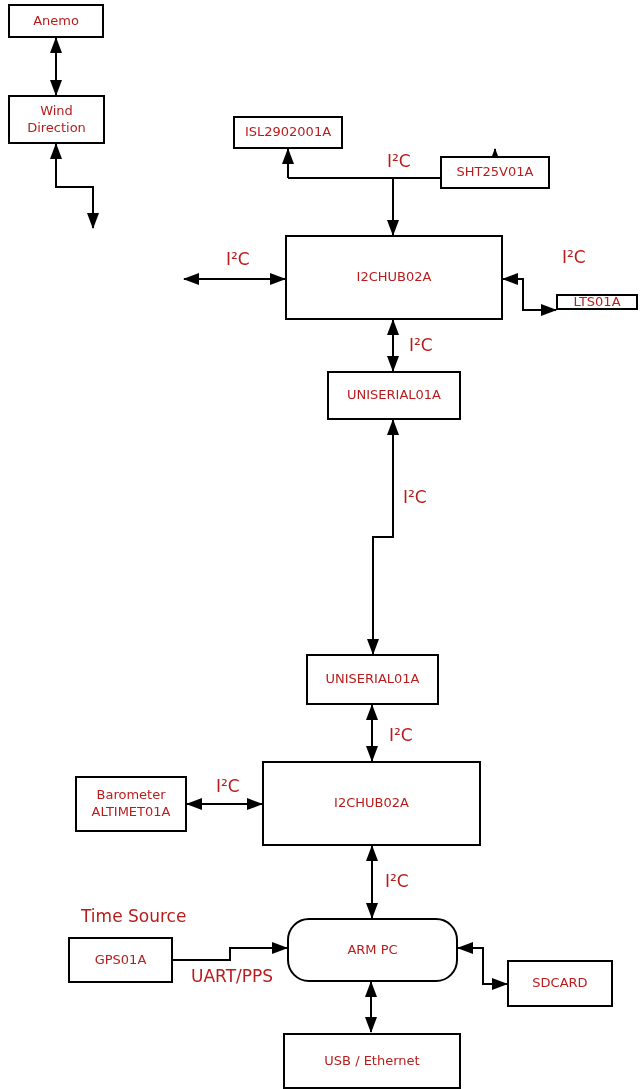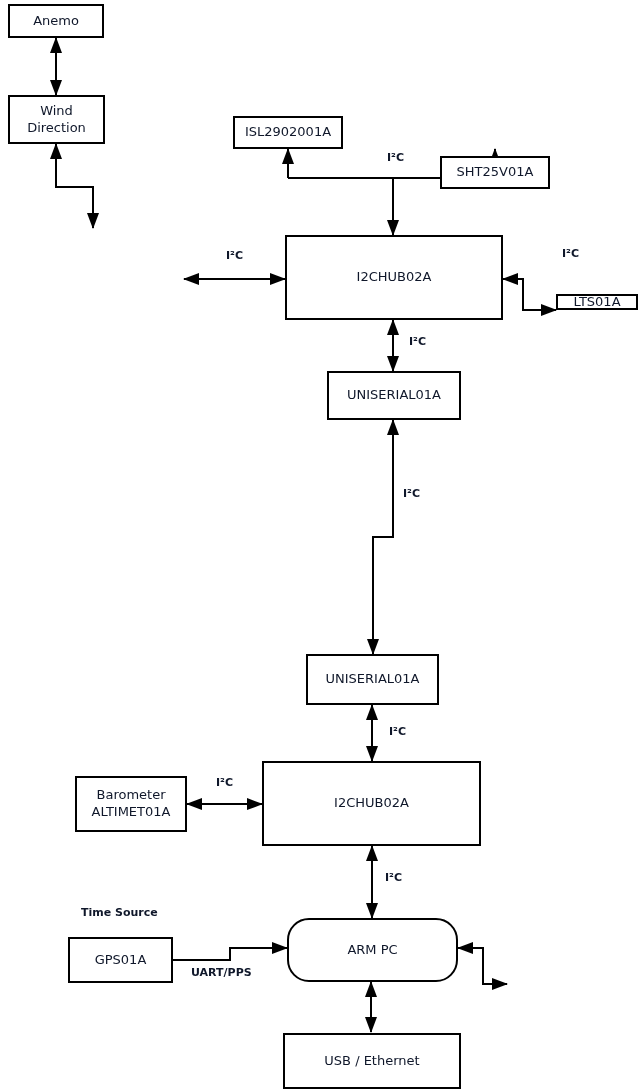--- a/index.html
+++ b/index.html
@@ -2,21 +2,21 @@
 <html><head>
 <meta charset="utf-8">
 <style>
   html, body { margin: 0; padding: 0; background: #ffffff; }
   #stage {
     position: relative;
     width: 640px;
     height: 1089px;
     background: #ffffff;
     font-family: "DejaVu Sans", "Liberation Sans", sans-serif;
-    color: #0f172a;
+    color: #b91c1c;
     overflow: hidden;
   }
   #wires {
     position: absolute;
     left: 0; top: 0;
     width: 640px; height: 1089px;
   }
   .node {
     position: absolute;
     box-sizing: border-box;
@@ -25,23 +25,22 @@
     display: flex;
     align-items: center;
     justify-content: center;
     text-align: center;
     font-size: 13px;
     line-height: 1.3;
     white-space: pre-line;
   }
   .lbl {
     position: absolute;
-    font-size: 11px;
+    font-size: 17px;
     white-space: nowrap;
-    font-weight: bold;
   }
 </style>
 </head>
 <body>
 
 <div id="stage">
 
   <svg id="wires" viewBox="0 0 640 1089" xmlns="http://www.w3.org/2000/svg">
     <defs>
       <marker id="arrow" markerUnits="userSpaceOnUse" markerWidth="16" markerHeight="12" refX="15" refY="6" orient="auto-start-reverse">
@@ -75,20 +74,21 @@
   <div class="node" style="left:440px; top:116px;  width:110px; height:33px;margin-top:40px;">SHT25V01A</div>
   <div class="node" style="left:285px; top:235px;  width:218px; height:85px;">I2CHUB02A</div>
   <div class="node" style="left:556px; top:294px;  width:82px;  height:16px;">LTS01A</div>
   <div class="node" style="left:327px; top:371px;  width:134px; height:49px;">UNISERIAL01A</div>
   <div class="node" style="left:306px; top:654px;  width:133px; height:51px;">UNISERIAL01A</div>
   <div class="node" style="left:262px; top:761px;  width:219px; height:85px;">I2CHUB02A</div>
   <div class="node" style="left:75px;  top:776px;  width:112px; height:56px;">Barometer
 ALTIMET01A</div>
   <div class="node" style="left:68px;  top:937px;  width:105px; height:46px;">GPS01A</div>
   <div class="node" style="left:287px; top:918px;  width:171px; height:64px;border-radius:22px;">ARM PC</div>
+  <div class="node" style="left:507px; top:960px;  width:106px; height:47px;">SDCARD</div>
   <div class="node" style="left:283px; top:1033px; width:178px; height:56px;">USB / Ethernet</div>
 
   <div class="lbl" style="left:81px;  top:906px;">Time Source</div>
   <div class="lbl" style="left:191px; top:966px;">UART/PPS</div>
   <div class="lbl" style="left:226px; top:249px;">I²C</div>
   <div class="lbl" style="left:387px; top:151px;">I²C</div>
   <div class="lbl" style="left:562px; top:247px;">I²C</div>
   <div class="lbl" style="left:409px; top:335px;">I²C</div>
   <div class="lbl" style="left:403px; top:487px;">I²C</div>
   <div class="lbl" style="left:389px; top:725px;">I²C</div>

